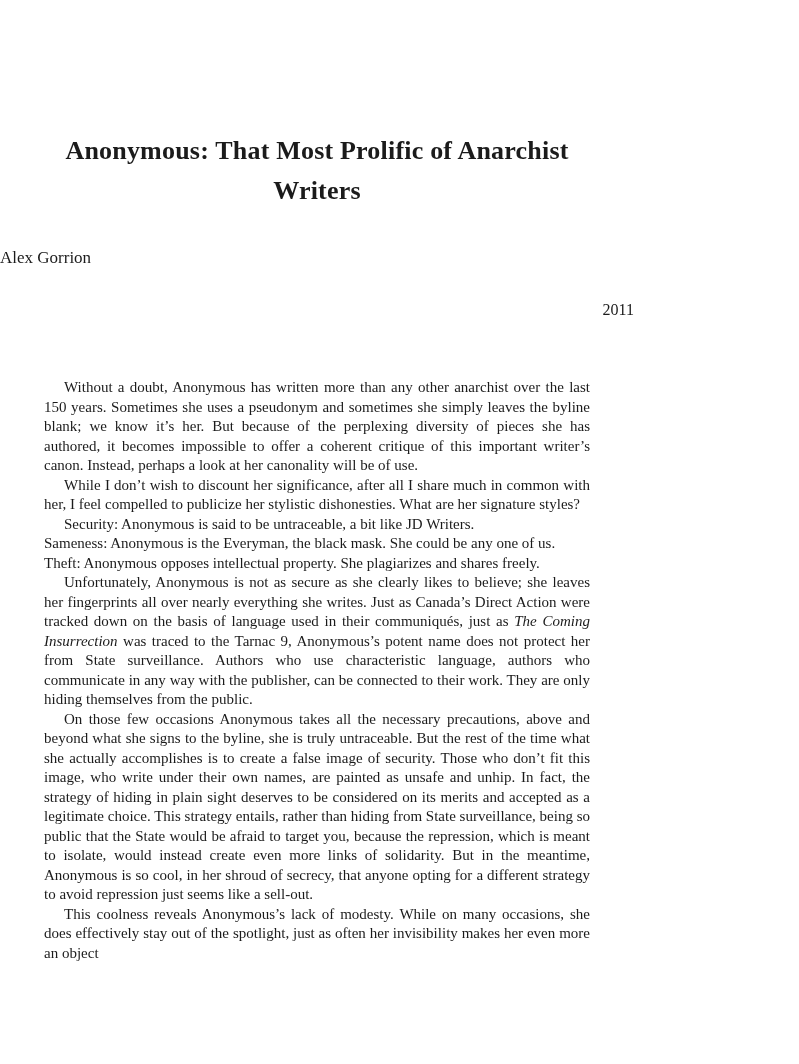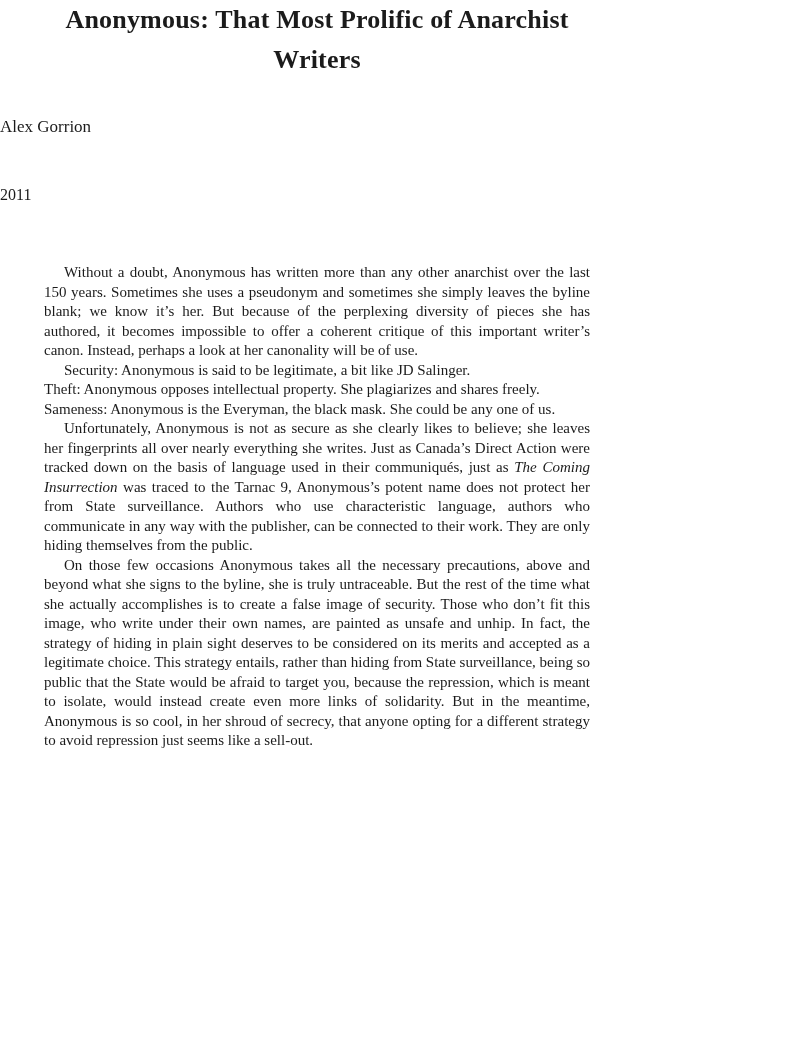--- a/index.html
+++ b/index.html
@@ -4,42 +4,43 @@
 <style>
   html, body { margin: 0; padding: 0; background: #ffffff; }
   .page {
     position: relative;
     width: 634px;
     height: 1064px;
     background: #ffffff;
     font-family: "Liberation Serif", serif;
     color: #1b1b1b;
     box-sizing: border-box;
+    padding-top: 131px;
     overflow: hidden;
   }
   .doc-title {
     font-size: 26px;
     line-height: 40px;
     font-weight: bold;
     text-align: center;
     max-width: 580px;
     margin: 0 auto;
     letter-spacing: 0.2px;
   }
   .doc-author {
     text-align: left;
     font-size: 17px;
     line-height: 20px;
     margin-top: 37px;
   }
   .doc-date {
-    text-align: left;
+    text-align: right;
     font-size: 16px;
     line-height: 20px;
-    margin-top: 48px;
+    margin-top: 32px;
   }
   .doc-body {
     width: 546px;
     margin: 58px auto 0 auto;
     font-size: 15px;
     line-height: 19.5px;
     text-align: justify;
     text-justify: inter-word;
   }
   .doc-body p { margin: 0; }
@@ -49,19 +50,21 @@
 </style>
 </head>
 <body>
 
 <div class="page">
   <h1 class="doc-title">Anonymous: That Most Prolific of Anarchist Writers</h1>
   <div class="doc-author">Alex Gorrion</div>
   <div class="doc-date">2011</div>
   <div class="doc-body">
       <p class="indent"><span>Without a doubt, Anonymous has written more than any other anarchist over the last 150 years. Sometimes she uses a pseudonym and sometimes she simply leaves the byline blank; we know it’s her. But because of the perplexing diversity of pieces she has authored, it becomes impossible to offer a coherent critique of this important writer’s canon. Instead, perhaps a look at her canonality will be of use.</span></p>
-      <p class="indent"><span class="seg-bold">Security</span><span>: Anonymous is said to be legitimate, a bit like JD Salinger.</span></p>
+      <p class="indent"><span>While I don’t wish to discount her significance, after all I share much in common with her, I feel compelled to publicize her stylistic dishonesties. What are her signature styles?</span></p>
+      <p class="indent"><span class="seg-bold">Security</span><span>: Anonymous is said to be untraceable, a bit like JD Writers.</span></p>
+      <p><span class="seg-bold">Sameness</span><span>: Anonymous is the Everyman, the black mask. She could be any one of us.</span></p>
       <p><span class="seg-bold">Theft</span><span>: Anonymous opposes intellectual property. She plagiarizes and shares freely.</span></p>
-      <p><span class="seg-bold">Sameness</span><span>: Anonymous is the Everyman, the black mask. She could be any one of us.</span></p>
       <p class="indent"><span>Unfortunately, Anonymous is not as secure as she clearly likes to believe; she leaves her fingerprints all over nearly everything she writes. Just as Canada’s Direct Action were tracked down on the basis of language used in their communiqués, just as </span><span class="seg-italic">The Coming Insurrection</span><span> was traced to the Tarnac 9, Anonymous’s potent name does not protect her from State surveillance. Authors who use characteristic language, authors who communicate in any way with the publisher, can be connected to their work. They are only hiding themselves from the public.</span></p>
       <p class="indent"><span>On those few occasions Anonymous takes all the necessary precautions, above and beyond what she signs to the byline, she is truly untraceable. But the rest of the time what she actually accomplishes is to create a false image of security. Those who don’t fit this image, who write under their own names, are painted as unsafe and unhip. In fact, the strategy of hiding in plain sight deserves to be considered on its merits and accepted as a legitimate choice. This strategy entails, rather than hiding from State surveillance, being so public that the State would be afraid to target you, because the repression, which is meant to isolate, would instead create even more links of solidarity. But in the meantime, Anonymous is so cool, in her shroud of secrecy, that anyone opting for a different strategy to avoid repression just seems like a sell-out.</span></p>
+      <p class="indent"><span>This coolness reveals Anonymous’s lack of modesty. While on many occasions, she does effectively stay out of the spotlight, just as often her invisibility makes her even more an object</span></p>
     </div>
 </div>
 
 </body></html>

